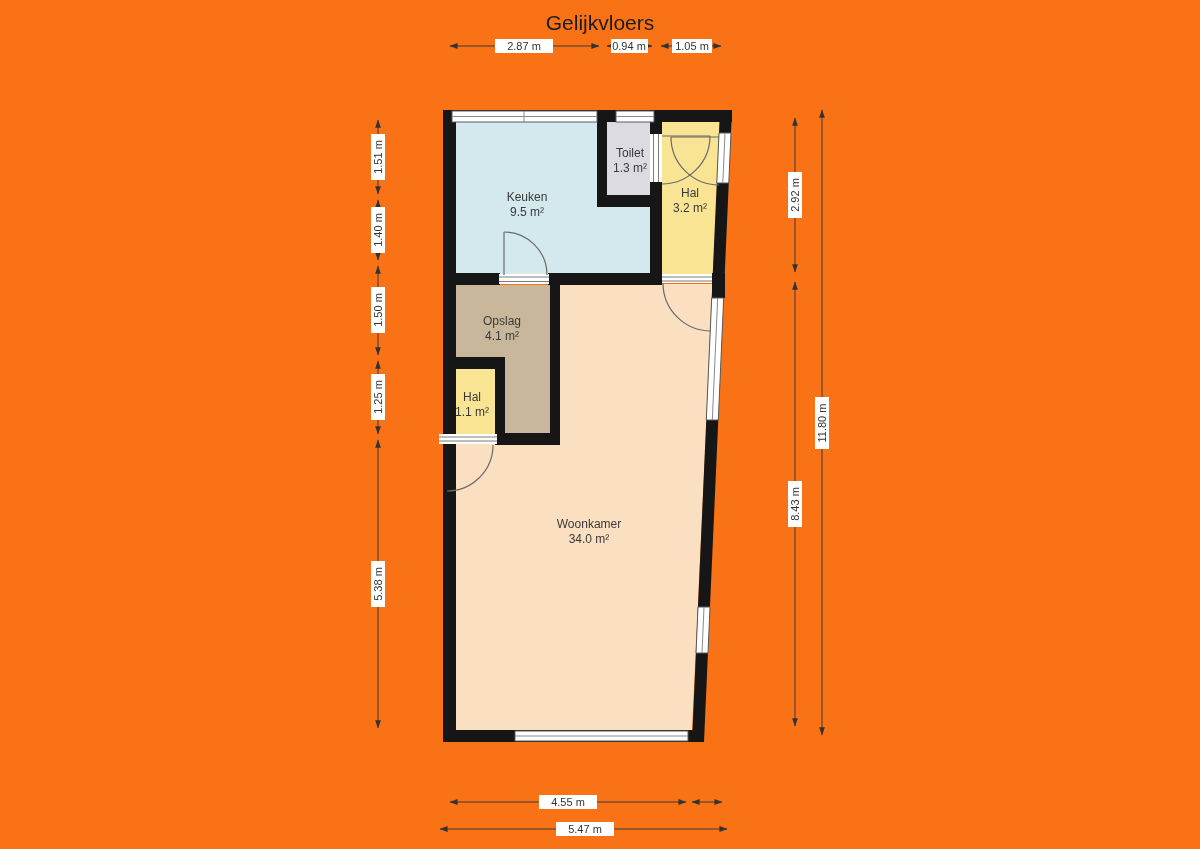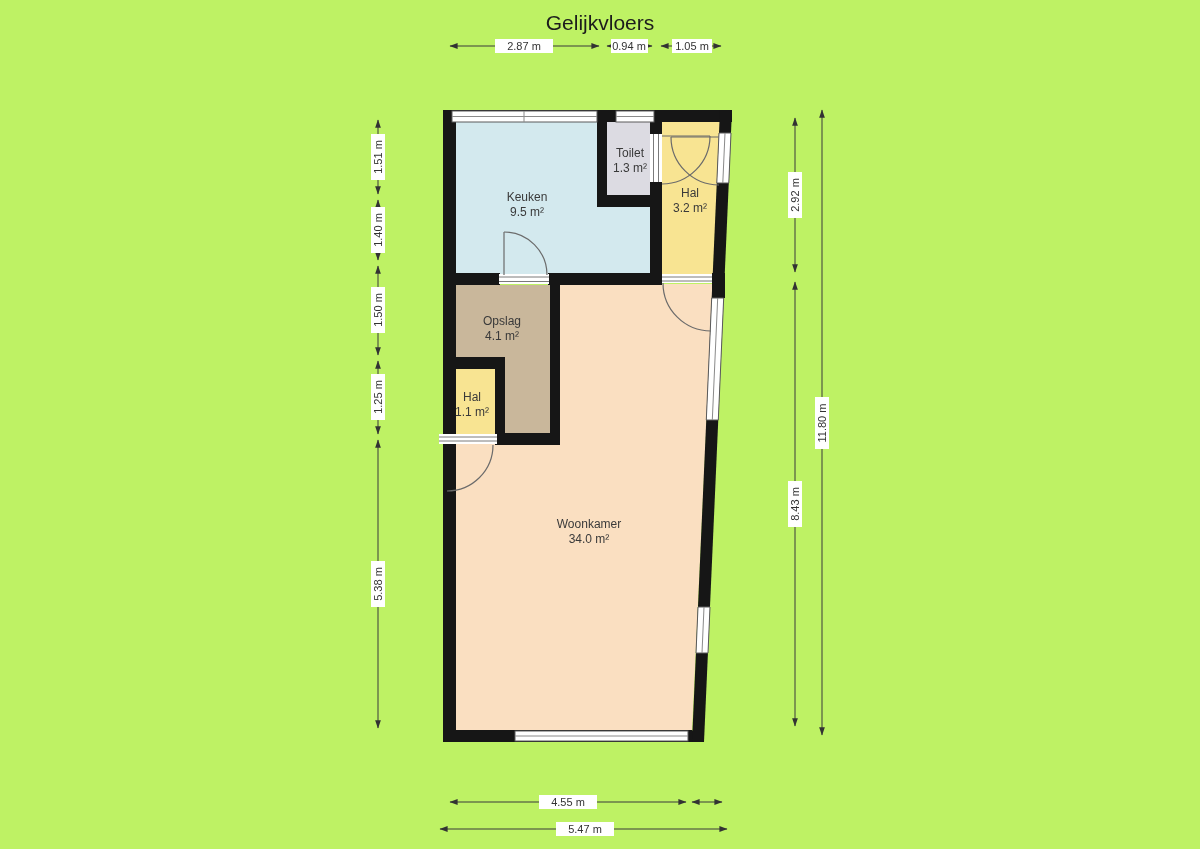--- a/index.html
+++ b/index.html
@@ -1,16 +1,16 @@
 <!DOCTYPE html>
 <html><head>
 <meta charset="utf-8">
 <style>
   html,body { margin:0; padding:0; background:#ffffff; }
-  .page { position:relative; width:1200px; height:849px; background:#bef264; overflow:hidden; }
+  .page { position:relative; width:1200px; height:849px; background:#f97316; overflow:hidden; }
   svg { display:block; }
   .title-text { font:21px "Liberation Sans", sans-serif; fill:#1c1c1c; text-anchor:middle; }
   .room-name, .room-area { font:12px "Liberation Sans", sans-serif; fill:#3a3a3a; text-anchor:middle; }
   .dim-text { font:11px "Liberation Sans", sans-serif; fill:#333; text-anchor:middle; }
   .dim-line { stroke:#3a3a3a; stroke-width:1; fill:none;
               marker-start:url(#arw); marker-end:url(#arw); }
   .label-bg { fill:#ffffff; }
   .win { fill:#ffffff; stroke:#5a5a5a; stroke-width:1; }
   .win-line { stroke:#8a8a8a; stroke-width:1; fill:none; }
   .sill { fill:#ffffff; }

